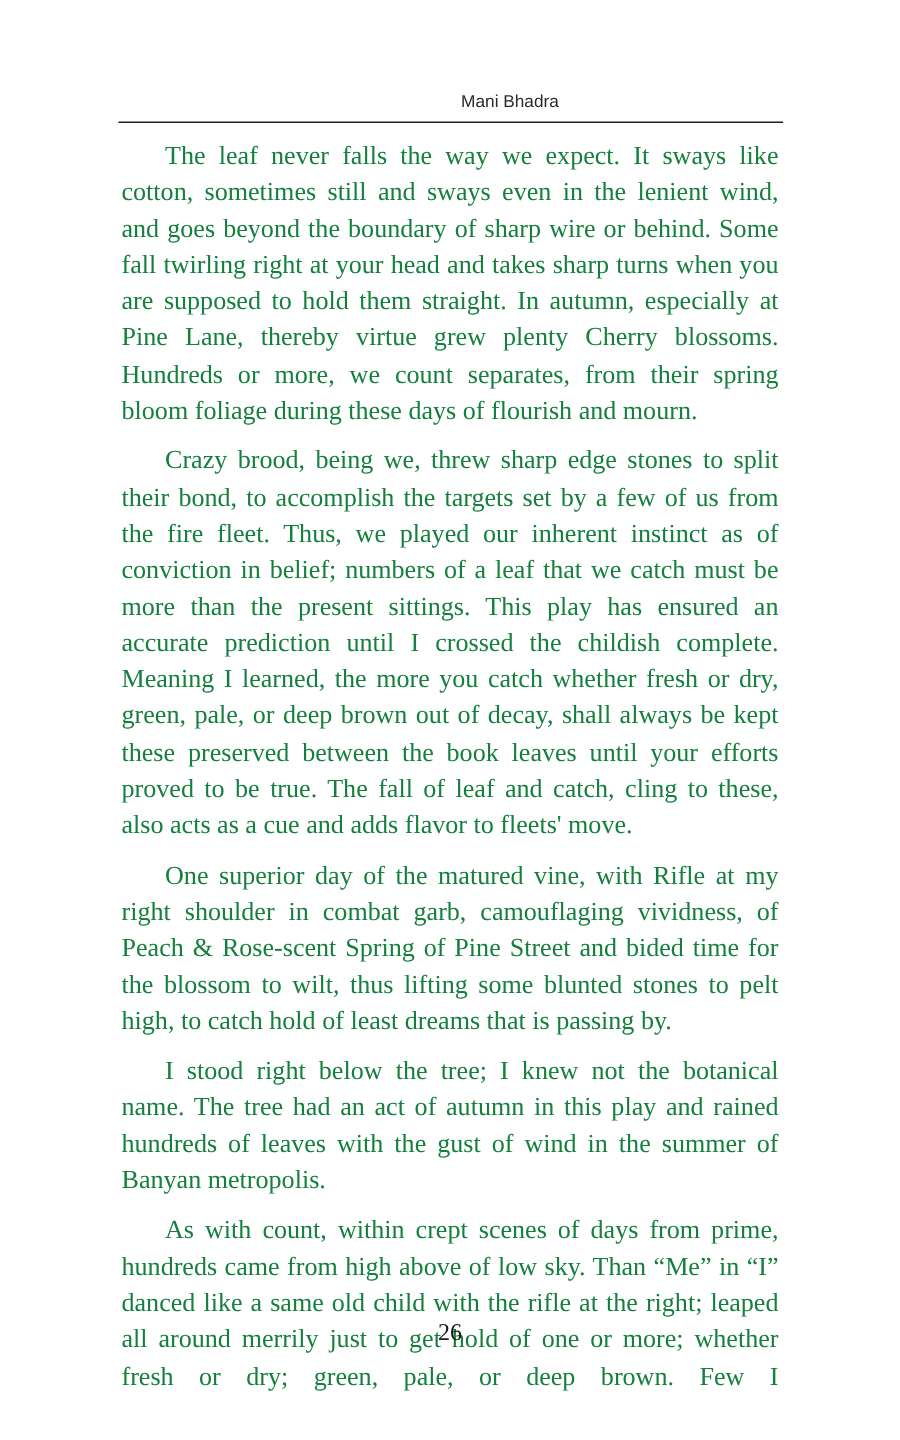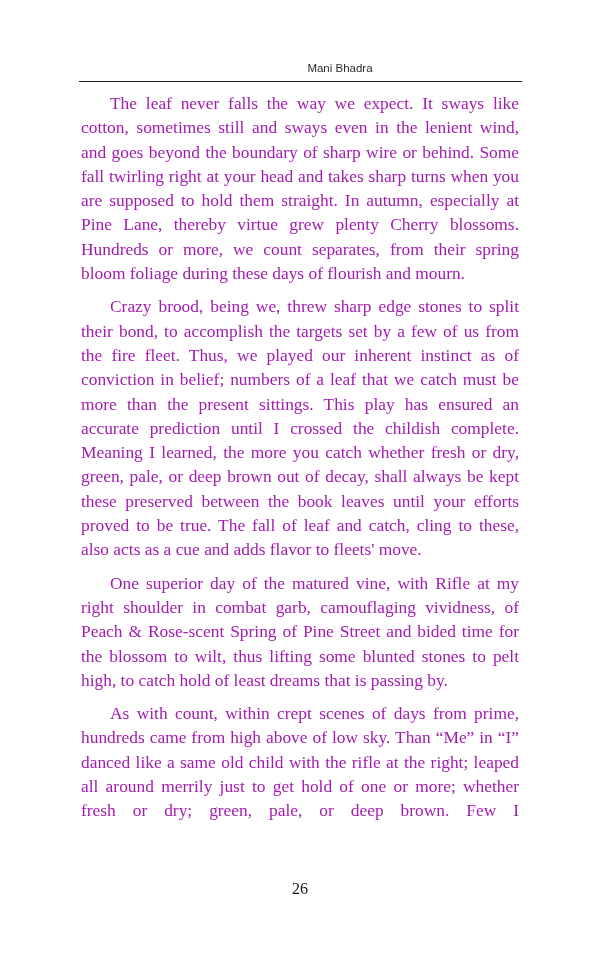--- a/index.html
+++ b/index.html
@@ -40,21 +40,21 @@
       border-top: 1.6px solid #1e1e1e;
     }
     .body-text {
       position: absolute;
       top: 91px;
       left: 81px;
       width: 438px;
       font-family: "Liberation Serif", serif;
       font-size: 17.4px;
       line-height: 24.3px;
-      color: #a21caf;
+      color: #15803d;
     }
     .body-text p {
       margin: 0 0 9px 0;
       text-indent: 29px;
       text-align: justify;
       hyphens: none;
     }
     .page-number {
       position: absolute;
       top: 880px;
@@ -80,17 +80,18 @@
 <body>
 
 <div class="page">
   <div class="running-header">Mani Bhadra</div>
   <div class="header-rule"></div>
 
   <div class="body-text">
     <p>The leaf never falls the way we expect. It sways like cotton, sometimes still and sways even in the lenient wind, and goes beyond the boundary of sharp wire or behind. Some fall twirling right at your head and takes sharp turns when you are supposed to hold them straight. In autumn, especially at Pine Lane, thereby virtue grew plenty Cherry blossoms. Hundreds or more, we count separates, from their spring bloom foliage during these days of flourish and mourn.</p>
     <p>Crazy brood, being we, threw sharp edge stones to split their bond, to accomplish the targets set by a few of us from the fire fleet. Thus, we played our inherent instinct as of conviction in belief; numbers of a leaf that we catch must be more than the present sittings. This play has ensured an accurate prediction until I crossed the childish complete. Meaning I learned, the more you catch whether fresh or dry, green, pale, or deep brown out of decay, shall always be kept these preserved between the book leaves until your efforts proved to be true. The fall of leaf and catch, cling to these, also acts as a cue and adds flavor to fleets' move.</p>
     <p>One superior day of the matured vine, with Rifle at my right shoulder in combat garb, camouflaging vividness, of Peach &amp; Rose-scent Spring of Pine Street and bided time for the blossom to wilt, thus lifting some blunted stones to pelt high, to catch hold of least dreams that is passing by.</p>
+    <p>I stood right below the tree; I knew not the botanical name. The tree had an act of autumn in this play and rained hundreds of leaves with the gust of wind in the summer of Banyan metropolis.</p>
     <p style="text-align-last: justify;">As with count, within crept scenes of days from prime, hundreds came from high above of low sky. Than “Me” in “I” danced like a same old child with the rifle at the right; leaped all around merrily just to get hold of one or more; whether fresh or dry; green, pale, or deep brown. Few I</p>
   </div>
 
   <div class="page-number">26</div>
 </div>
 
 </body></html>

